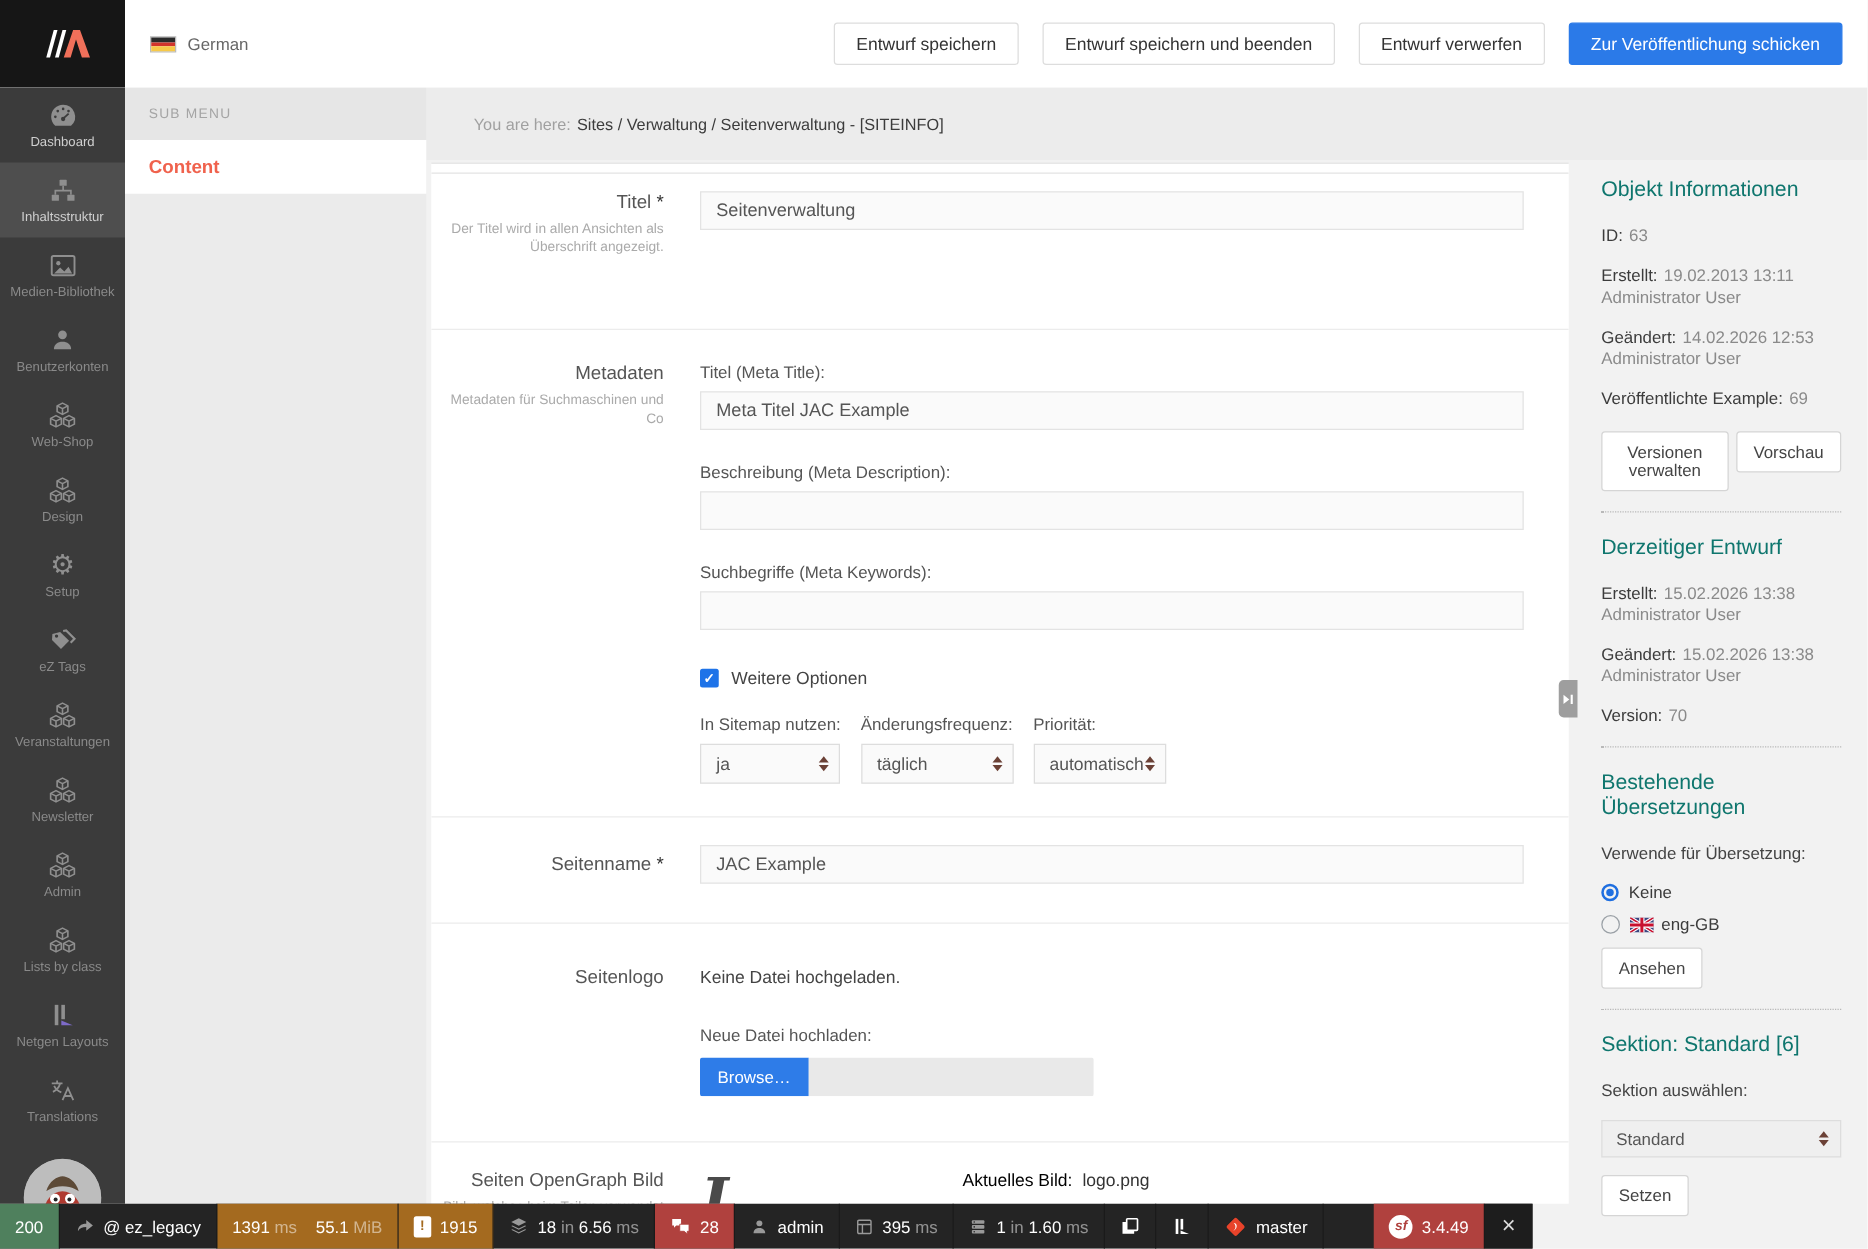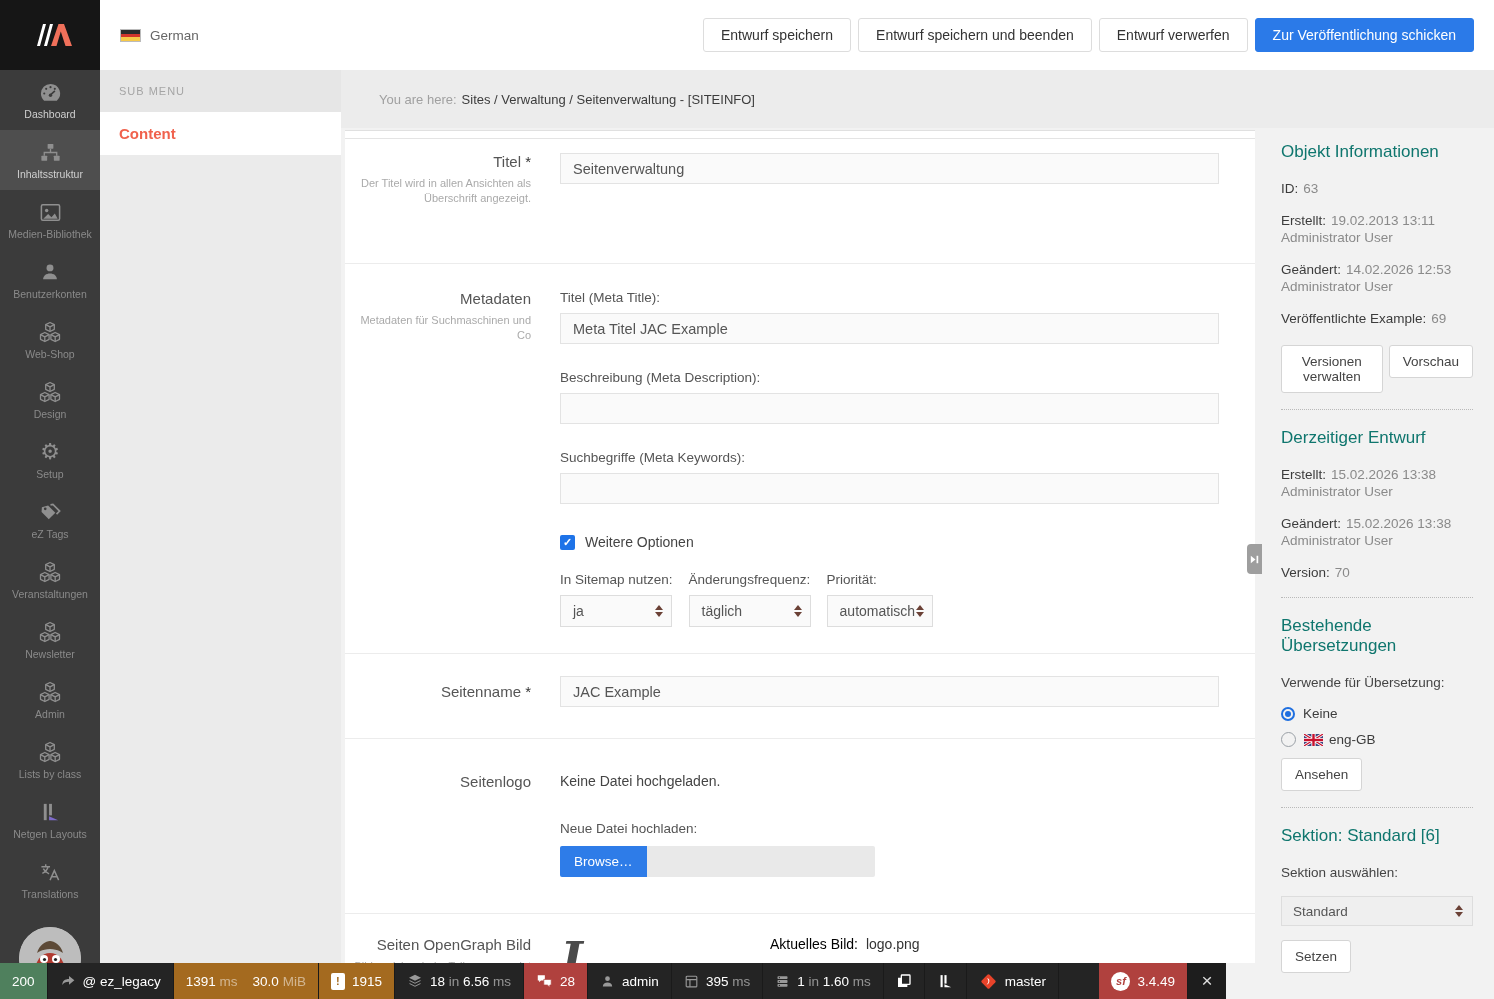--- a/index.html
+++ b/index.html
@@ -9,21 +9,21 @@
     font-family:"Liberation Sans", sans-serif; color:#444;
   }
   
   .topbar { position:absolute; left:0; top:0; width:1494px; height:70px; background:#fff; z-index:5; }
   .logo-block { position:absolute; left:0; top:0; width:100px; height:70px; background:#161616;
     display:flex; align-items:center; justify-content:center; z-index:6; }
   .lang { position:absolute; left:120px; top:28px; display:flex; align-items:center; gap:9px; }
   .flag-de { width:21px; height:13px; border:1px solid #bbb; display:flex; flex-direction:column; }
   .flag-de i { flex:1; } .flag-de i:nth-child(1){background:#2b2b2b} .flag-de i:nth-child(2){background:#d2352c} .flag-de i:nth-child(3){background:#f7c948}
   .lang-label { font-size:13.5px; color:#666; }
-  .topbar-buttons { position:absolute; right:20px; top:18px; display:flex; gap:7px; }
+  .topbar-buttons { position:absolute; right:20px; top:18px; display:flex; gap:19px; }
   .tbtn { height:34px; background:#fff; border:1px solid #ddd; border-radius:3px; padding:0 17px;
     font-size:14px; color:#333; display:flex; align-items:center; cursor:pointer; font-family:inherit; }
   .tbtn.primary { background:#2b7ae8; border-color:#2b7ae8; color:#fff; }
   
   .sidebar { position:absolute; left:0; top:70px; width:100px; bottom:36px; background:#3b3b3b; overflow:hidden; z-index:4; }
   .snav-item { height:60px; display:flex; flex-direction:column; align-items:center; padding-top:9px; cursor:pointer; }
   .snav-item.active { background:#4e4e4e; }
   .snav-icon { height:26px; display:flex; align-items:center; justify-content:center; color:#8f8f8f; }
   .snav-icon svg { display:block; }
   .snav-label { font-size:10.5px; color:#8a8a8a; margin-top:4px; text-align:center; line-height:11px; }
@@ -588,21 +588,21 @@
   <div class="dseg">
     <span class="dicon">
         <svg width="16" height="16">
           <use href="#ic-share"></use>
         </svg>
       </span>
     <span>@ ez_legacy</span>
   </div>
   <div class="dseg orange">
     <span><span>1391</span> <span class="dim">ms</span></span>
-    <span style="margin-left:8px;"><span>30.0</span> <span class="dim">MiB</span></span>
+    <span style="margin-left:8px;"><span>55.1</span> <span class="dim">MiB</span></span>
   </div>
   <div class="dseg orange">
     <span class="book-ic">!</span>
     <span>1915</span>
   </div>
   <div class="dseg">
     <span class="dicon">
         <svg width="16" height="16">
           <use href="#ic-layers"></use>
         </svg>

